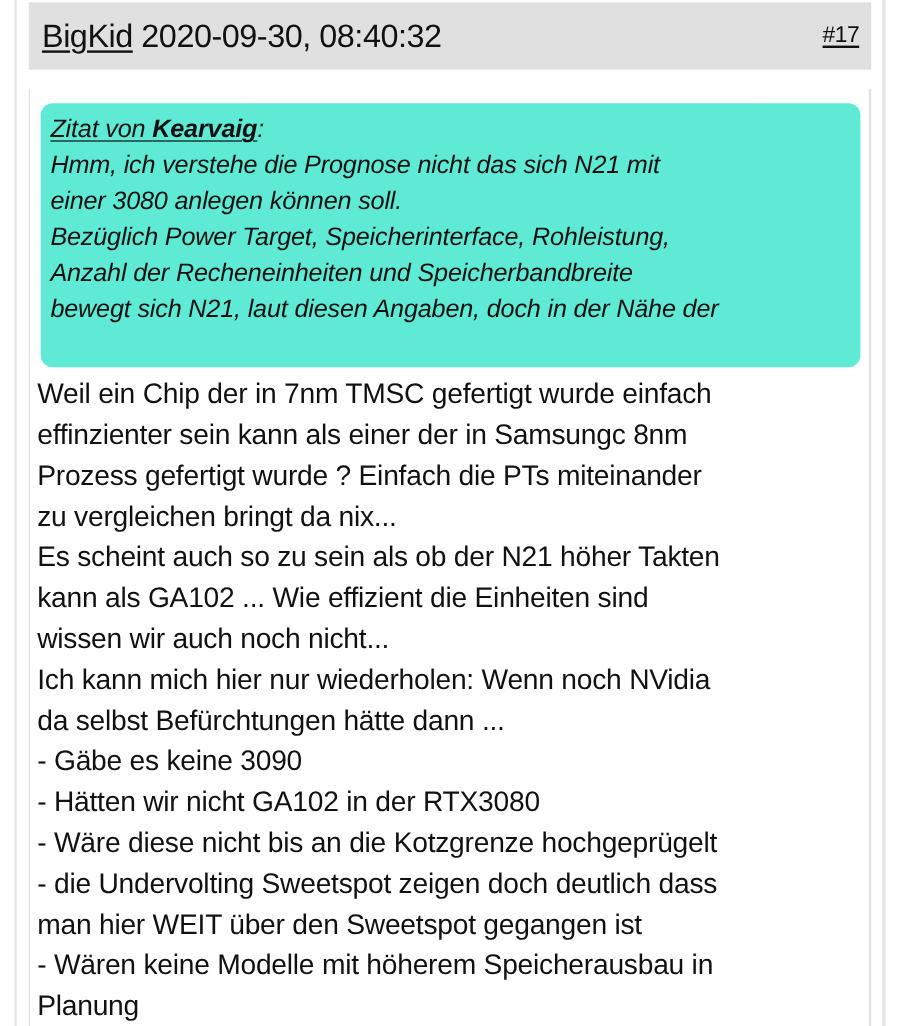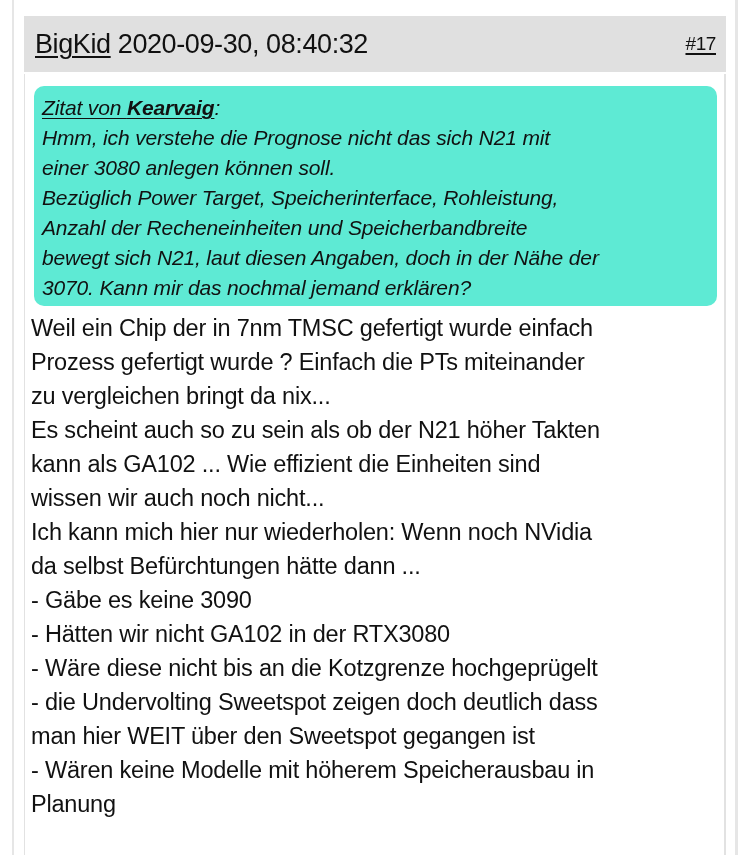--- a/index.html
+++ b/index.html
@@ -21,21 +21,21 @@
       top: -10px;
       width: 721px;
       height: 900px;
       border-left: 2px solid #e6e6e6;
       border-right: 3px solid #e6e6e6;
       box-sizing: content-box;
     }
     .post-header {
       position: absolute;
       left: 24px;
-      top: 16px;
+      top: 2px;
       width: 702px;
       height: 56px;
       background: #e0e0e0;
       box-sizing: border-box;
     }
     .post-header .author {
       position: absolute;
       left: 11px;
       top: 12px;
       font-size: 27px;
@@ -130,25 +130,25 @@
 <div class="post-body">
   <div class="quote-box">
     <div class="quote-label">
       <span class="ql-text"><span>Zitat von </span><b>Kearvaig</b></span><span>:</span>
     </div>
     <span class="quote-line">Hmm, ich verstehe die Prognose nicht das sich N21 mit</span>
     <span class="quote-line">einer 3080 anlegen können soll.</span>
     <span class="quote-line">Bezüglich Power Target, Speicherinterface, Rohleistung,</span>
     <span class="quote-line">Anzahl der Recheneinheiten und Speicherbandbreite</span>
     <span class="quote-line">bewegt sich N21, laut diesen Angaben, doch in der Nähe der</span>
-    <span class="quote-line">3070. Kann mir das nochmal jemand erklären?</span>
   </div>
 
   <div class="message">
     <span class="line">Weil ein Chip der in 7nm TMSC gefertigt wurde einfach</span>
+    <span class="line">effinzienter sein kann als einer der in Samsungc 8nm</span>
     <span class="line">Prozess gefertigt wurde ? Einfach die PTs miteinander</span>
     <span class="line">zu vergleichen bringt da nix...</span>
     <span class="line">Es scheint auch so zu sein als ob der N21 höher Takten</span>
     <span class="line">kann als GA102 ... Wie effizient die Einheiten sind</span>
     <span class="line">wissen wir auch noch nicht...</span>
     <span class="line">Ich kann mich hier nur wiederholen: Wenn noch NVidia</span>
     <span class="line">da selbst Befürchtungen hätte dann ...</span>
     <span class="line">- Gäbe es keine 3090</span>
     <span class="line">- Hätten wir nicht GA102 in der RTX3080</span>
     <span class="line">- Wäre diese nicht bis an die Kotzgrenze hochgeprügelt</span>

